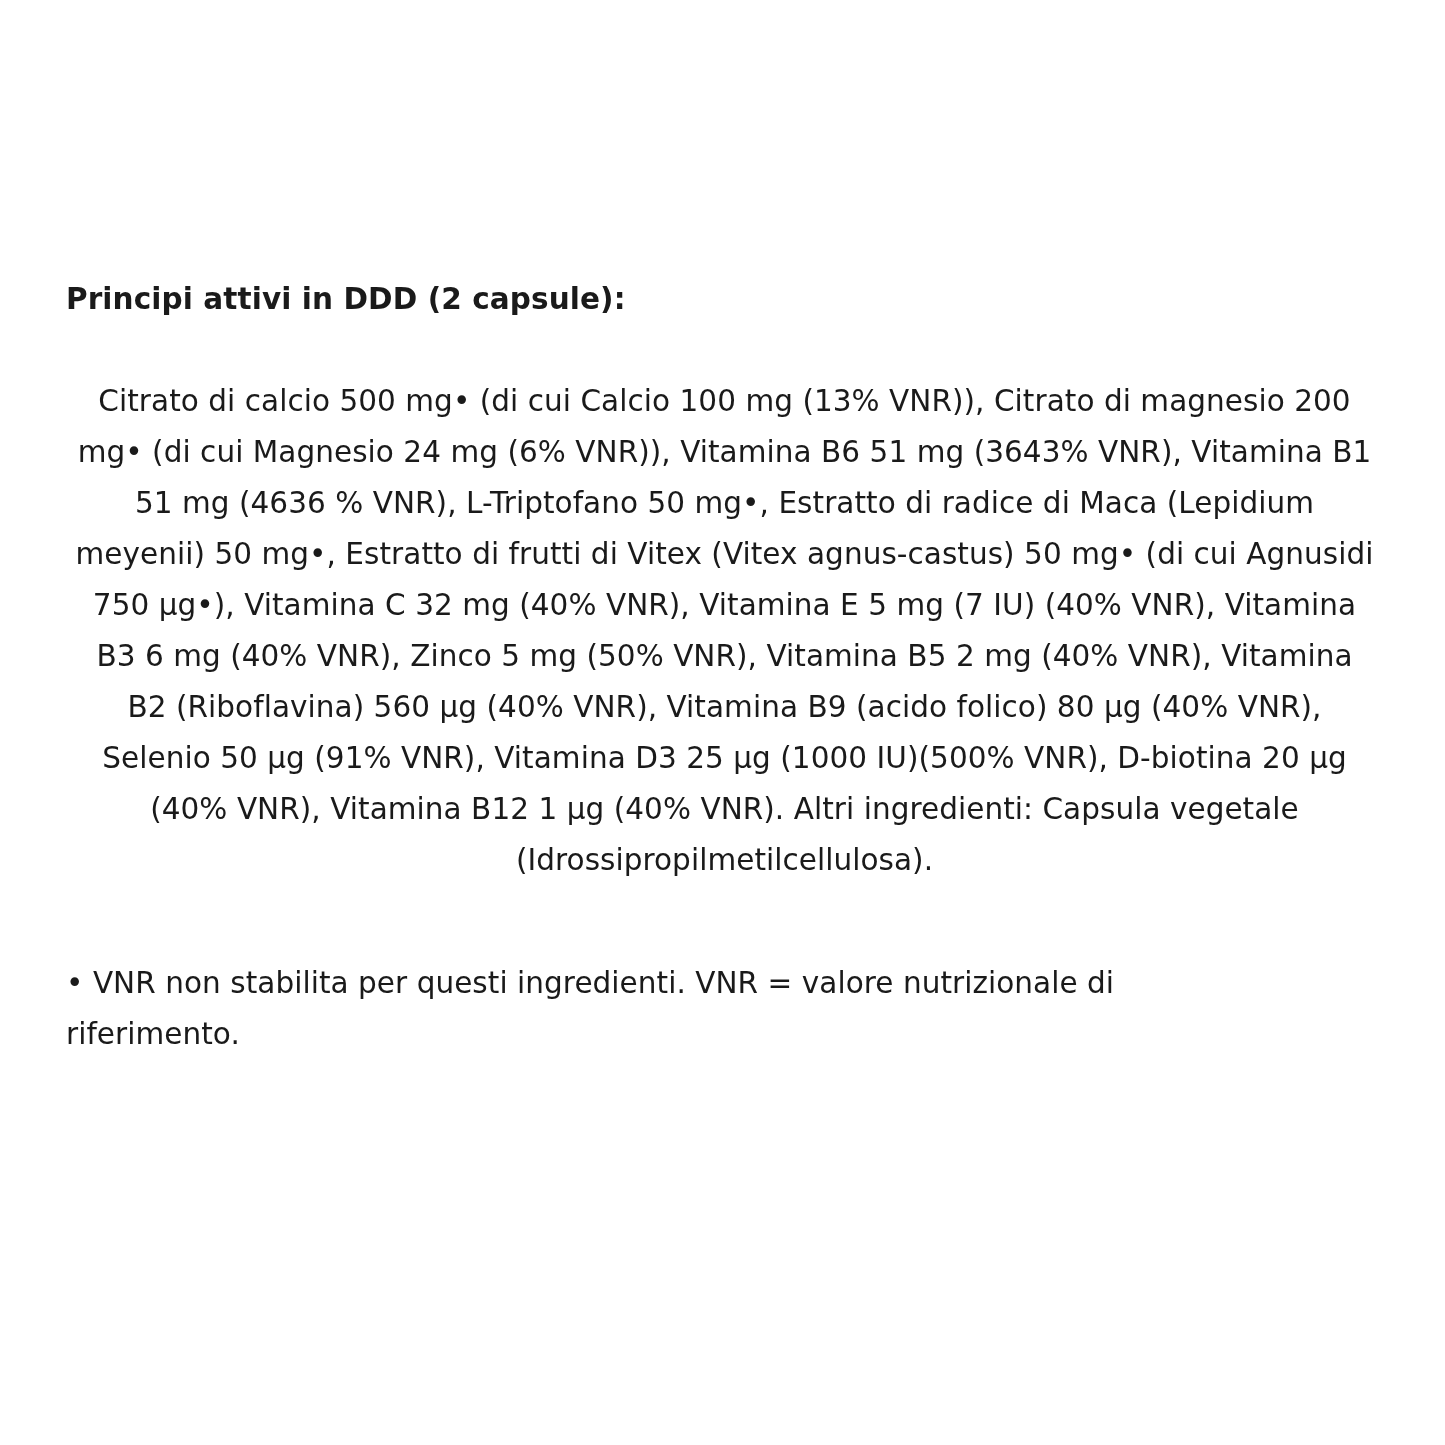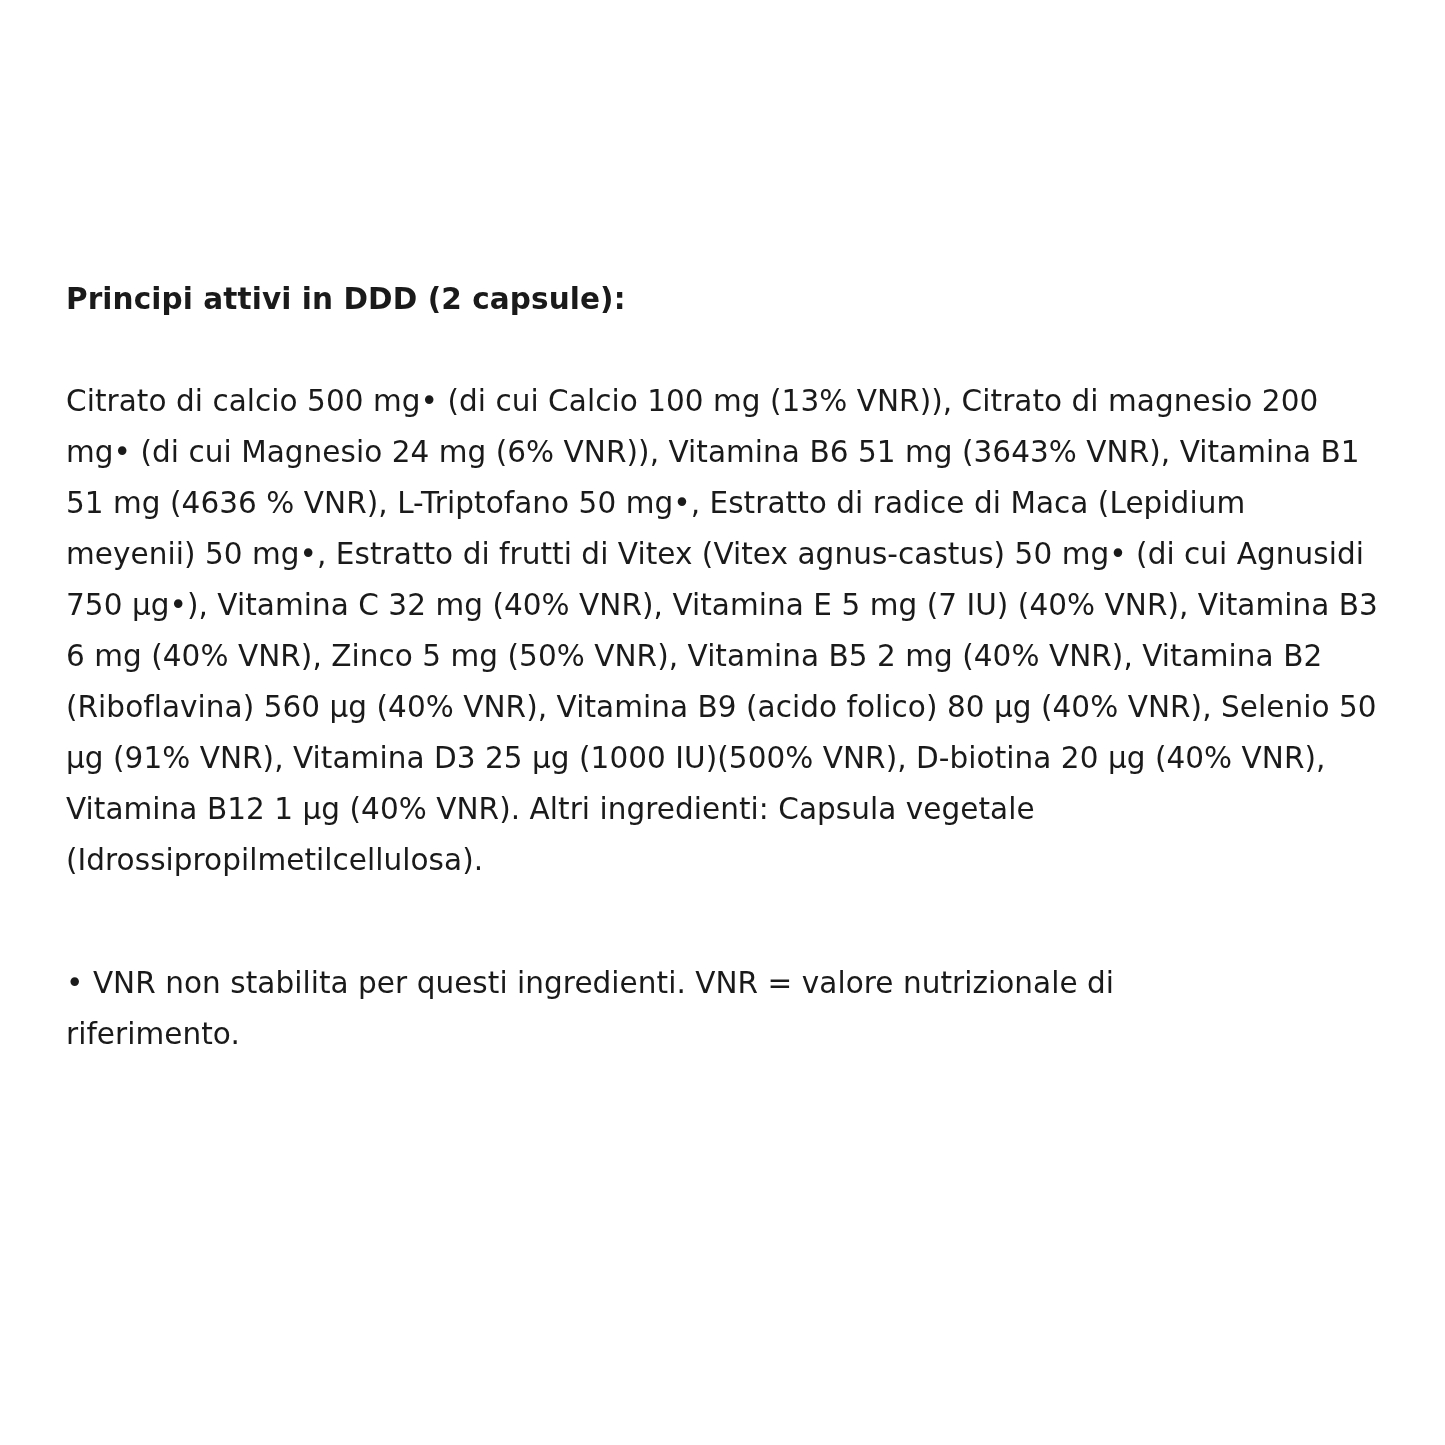--- a/index.html
+++ b/index.html
@@ -26,23 +26,23 @@
     font-weight: 700;
     line-height: 1.3;
     letter-spacing: 0.1px;
     margin: 0 0 58px 0;
   }
   .body-block {
     font-size: 29.5px;
     font-weight: 400;
     line-height: 51px;
     letter-spacing: 0.05px;
-    margin: 0;
+    margin: 8px;
     max-width: 1318px;
-    text-align: left;
+    text-align: center;
   }
   .footnote {
     font-size: 29.5px;
     font-weight: 400;
     line-height: 51px;
     letter-spacing: 0.05px;
     margin: 72px 0 0 0;
     max-width: 1150px;
   }
 </style>

